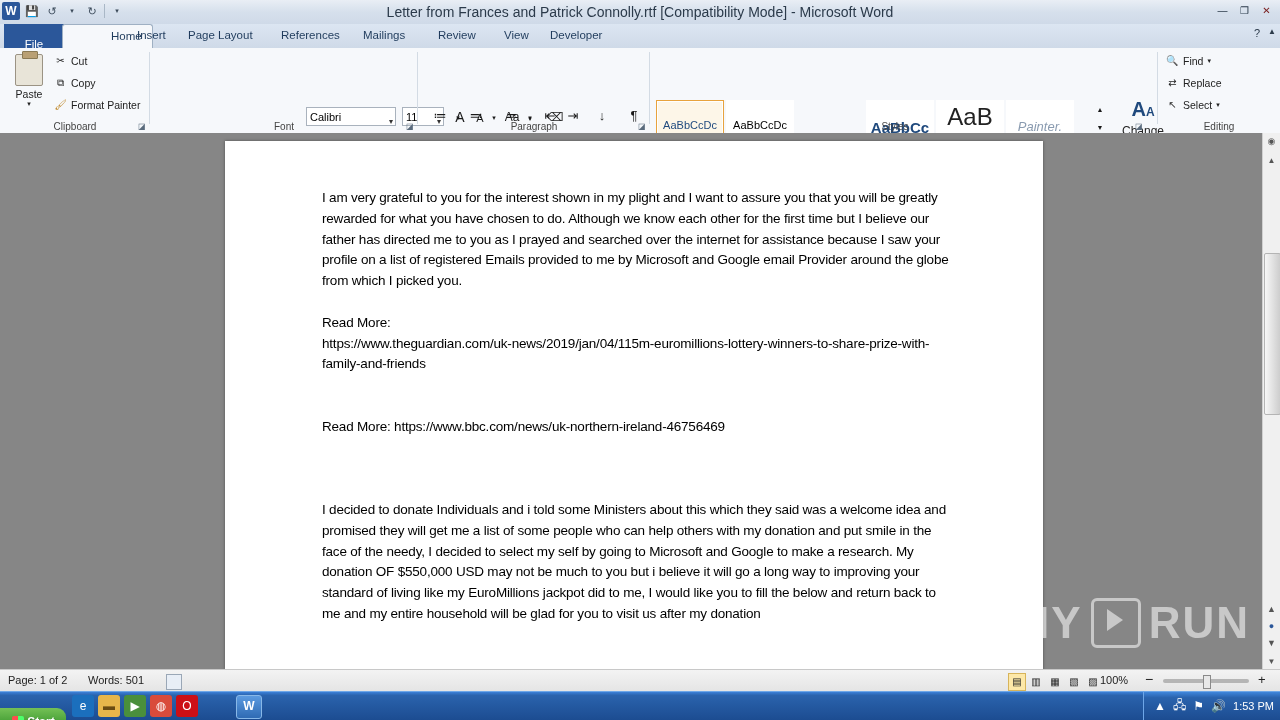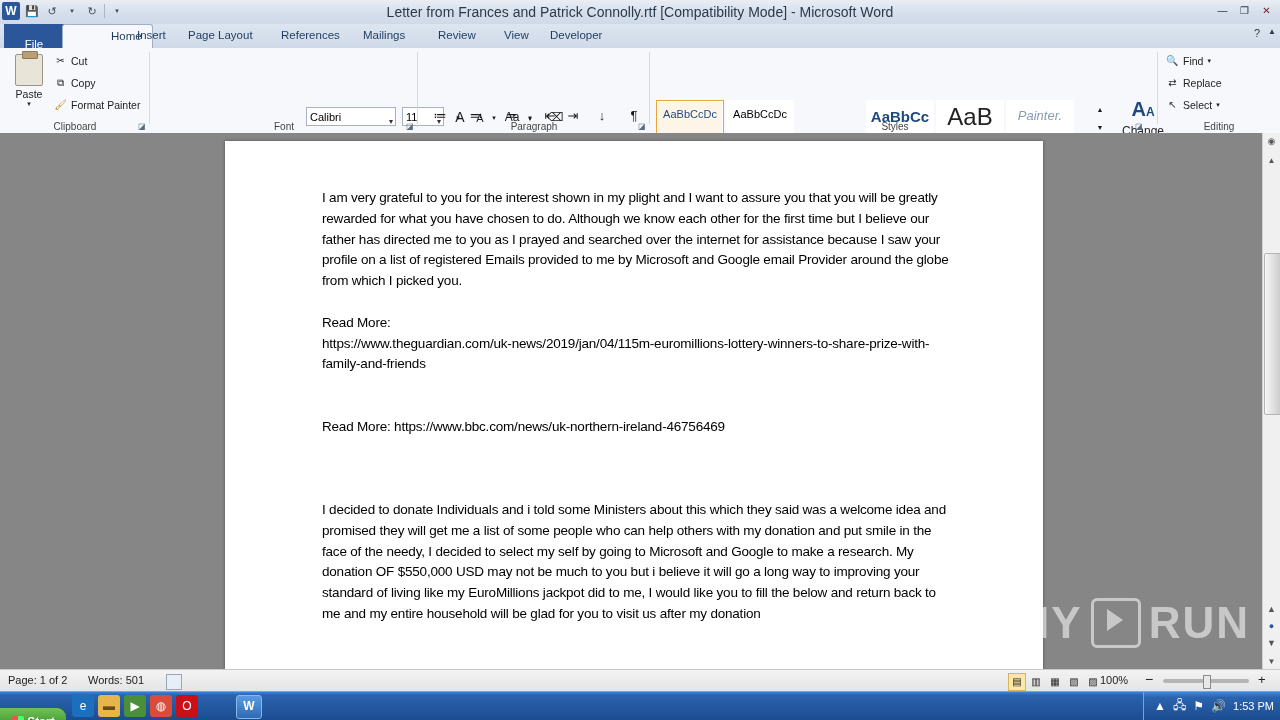--- a/index.html
+++ b/index.html
@@ -131,21 +131,21 @@
     height: 20px; line-height: 20px; min-width: 20px;
   }
 
   
   .style-box {
     position: absolute; top: 52px; width: 68px; height: 56px;
     border: 1px solid transparent; background: #fff;
     text-align: center; box-sizing: border-box;
   }
   .style-box.sel { border: 1px solid #e8a33d; background:#fdf6e8; box-shadow: inset 0 0 0 1px #fff; }
-  .style-preview { font-size: 14px; color: #1f497d; margin-top: 7px; white-space: nowrap; overflow: hidden;}
+  .style-preview { font-size: 14px; color: #1f497d; margin-top: 18px; white-space: nowrap; overflow: hidden;}
   .style-name { font-size: 9.5px; color: #222; position: absolute; bottom: 4px; width: 100%; }
 
   
   .doc-area {
     position: absolute; top: 133px; left: 0; width: 1280px; height: 537px;
     background: #868686;
     overflow: hidden;
   }
   .page {
     position: absolute; left: 225px; top: 8px; width: 818px; height: 529px;

